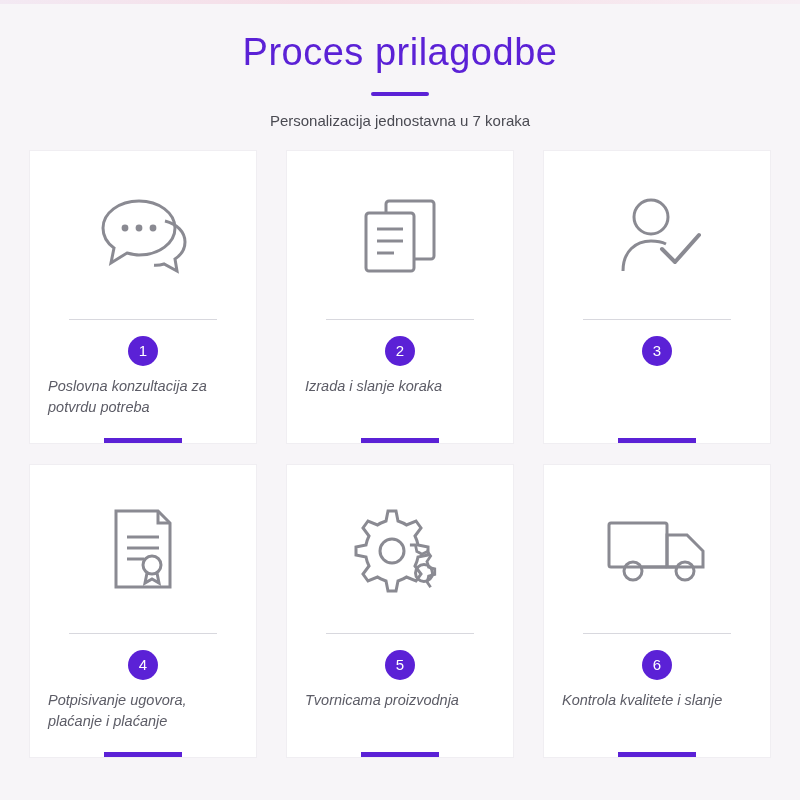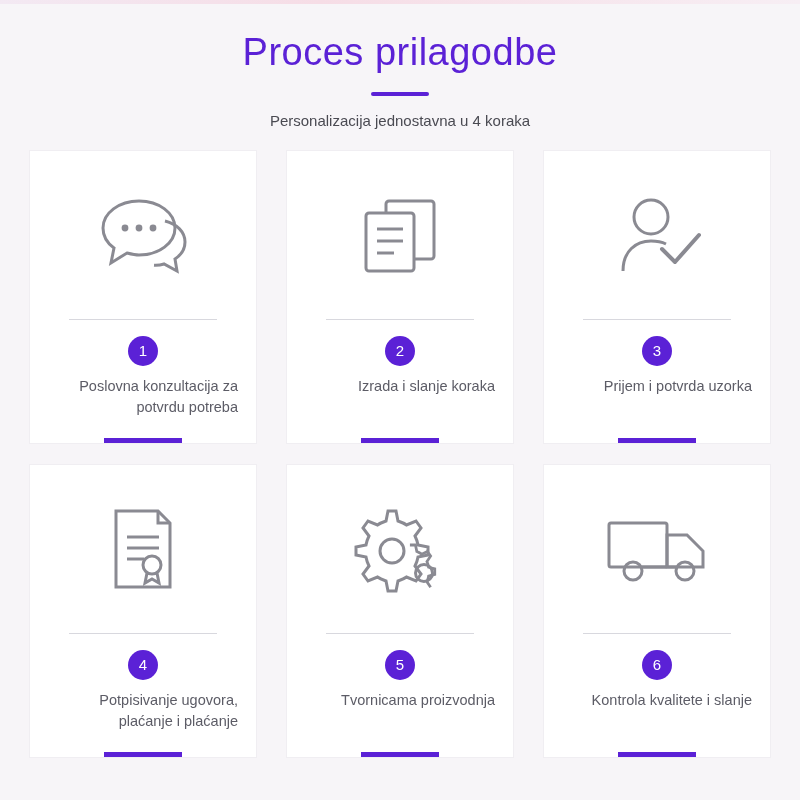--- a/index.html
+++ b/index.html
@@ -96,24 +96,25 @@
     color: #ffffff;
     font-size: 15px;
     display: flex;
     align-items: center;
     justify-content: center;
     margin: 16px auto 0 auto;
   }
   .card-text {
     margin-top: 10px;
     width: 190px;
-    text-align: right;
+    text-align: left;
     font-size: 14.5px;
     color: #5c5c66;
     line-height: 1.45;
+    font-style: italic;
   }
   .card-bottom-bar {
     position: absolute;
     bottom: 0;
     left: 50%;
     transform: translateX(-50%);
     width: 78px;
     height: 5px;
     background: #5b21d6;
   }
@@ -121,21 +122,21 @@
 </head>
 <body>
 
 <div class="page">
 
   <div class="top-accent"></div>
 
   <div class="header">
     <h1 class="title">Proces prilagodbe</h1>
     <div class="title-underline"></div>
-    <div class="subtitle">Personalizacija jednostavna u 4 koraka</div>
+    <div class="subtitle">Personalizacija jednostavna u 7 koraka</div>
   </div>
 
   <div class="grid">
 
     <div class="card">
       <div class="icon-wrap">
         <svg width="104" height="88" viewBox="0 0 104 88" fill="none" stroke="#8a8a92" stroke-width="3">
           <path d="M48 10 C28 10 12 22 12 37 C12 45 16 52 23 57 L20 72 L36 62 C40 63 44 64 48 64 C68 64 84 52 84 37 C84 22 68 10 48 10 Z"></path>
           <circle cx="34" cy="37" r="3.4" fill="#8a8a92" stroke="none"></circle>
           <circle cx="48" cy="37" r="3.4" fill="#8a8a92" stroke="none"></circle>
@@ -168,21 +169,20 @@
     <div class="card">
       <div class="icon-wrap">
         <svg width="100" height="88" viewBox="0 0 100 88" fill="none" stroke="#8a8a92" stroke-width="3">
           <circle cx="44" cy="26" r="17"></circle>
           <path d="M16 80 C16 60 29 50 44 50 C50 50 55 51 59 53"></path>
           <path d="M55 58 L68 71 L92 44" stroke-width="4" stroke-linecap="round" stroke-linejoin="round"></path>
         </svg>
       </div>
       <div class="divider"></div>
       <div class="badge">3</div>
-      <div class="card-text">Prijem i potvrda uzorka</div>
       <div class="card-bottom-bar"></div>
     </div>
 
     <div class="card">
       <div class="icon-wrap">
         <svg width="82" height="92" viewBox="0 0 82 92" fill="none" stroke="#8a8a92" stroke-width="3">
           <path d="M14 8 H56 L68 20 V84 H14 Z"></path>
           <path d="M56 8 V20 H68"></path>
           <line x1="25" y1="34" x2="57" y2="34"></line>
           <line x1="25" y1="45" x2="57" y2="45"></line>

